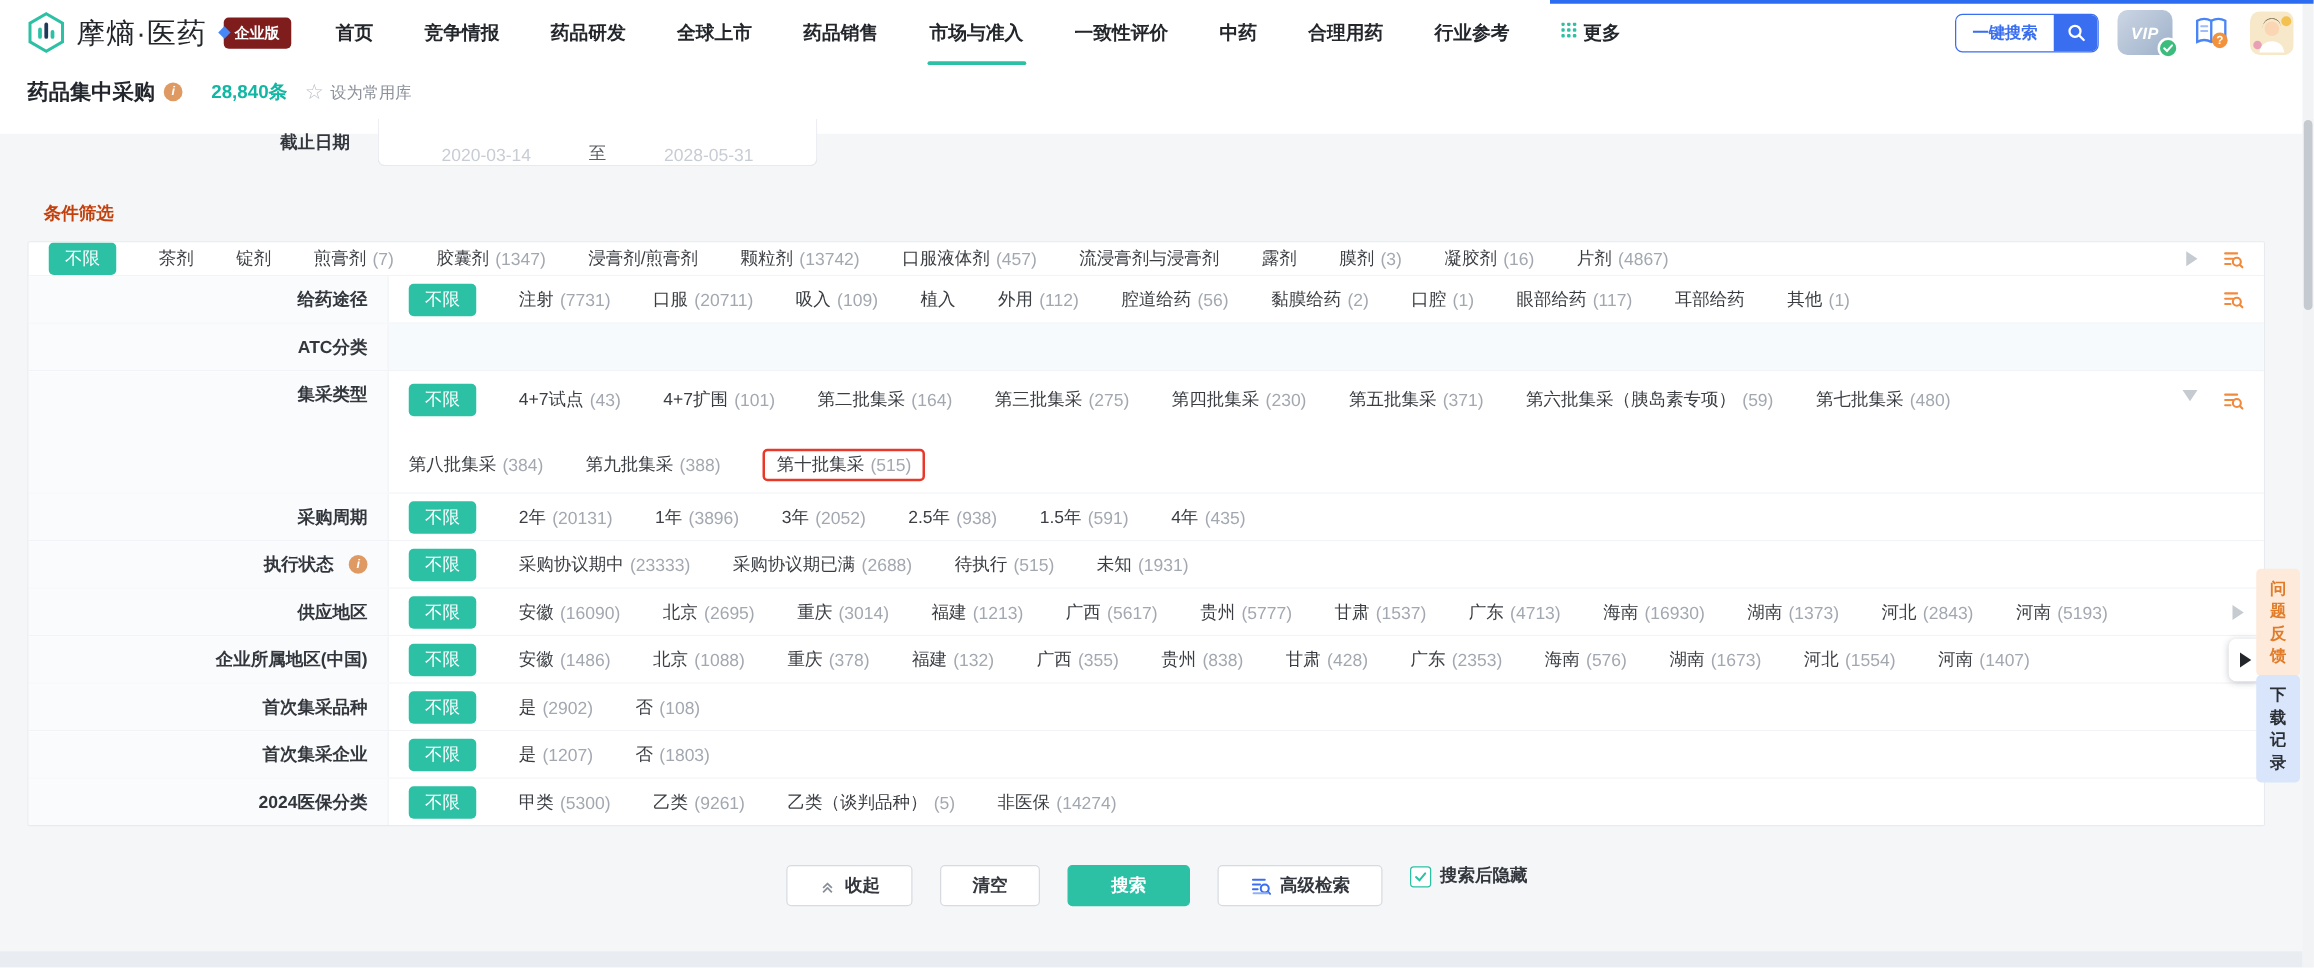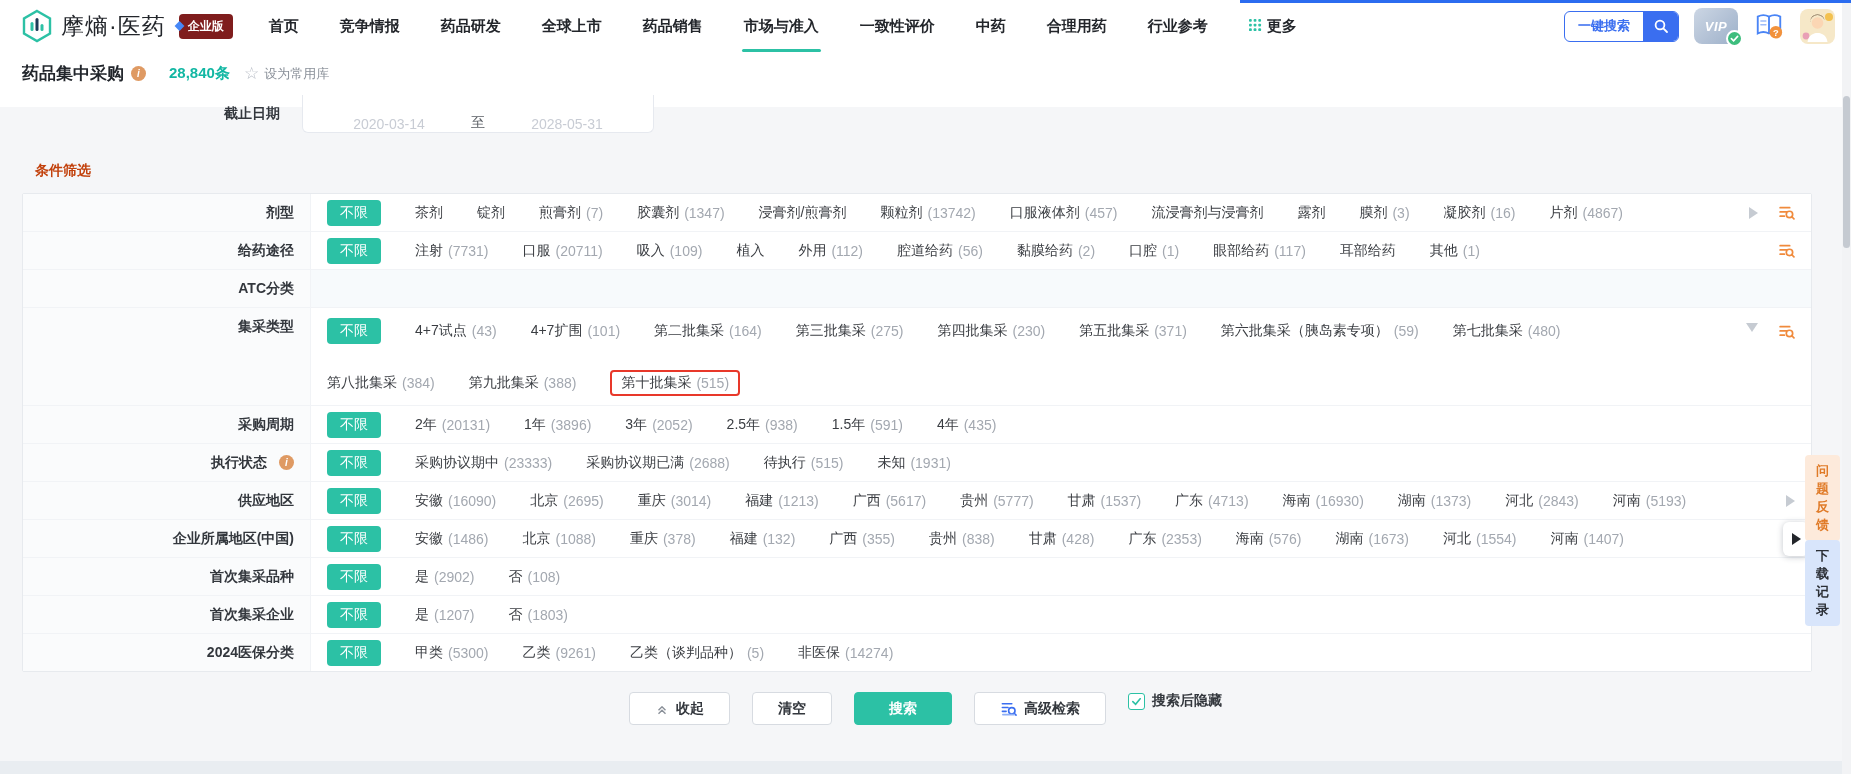--- a/index.html
+++ b/index.html
@@ -211,23 +211,20 @@
 <div class="datebox">
   <span class="dval">2020-03-14</span>
   <span class="dsep">至</span>
   <span class="dval">2028-05-31</span>
 </div>
 
 <div class="heading">条件筛选</div>
 
 <div class="panel" id="filter-panel">
     <div class="frow">
-      <div class="flabel">
-        <span>剂型</span>
-      </div>
       <div class="fopts">
         <span class="opt sel">
           <span class="olbl">不限</span>
         </span>
         <span class="opt">
           <span class="olbl">茶剂</span>
         </span>
         <span class="opt">
           <span class="olbl">锭剂</span>
         </span>

